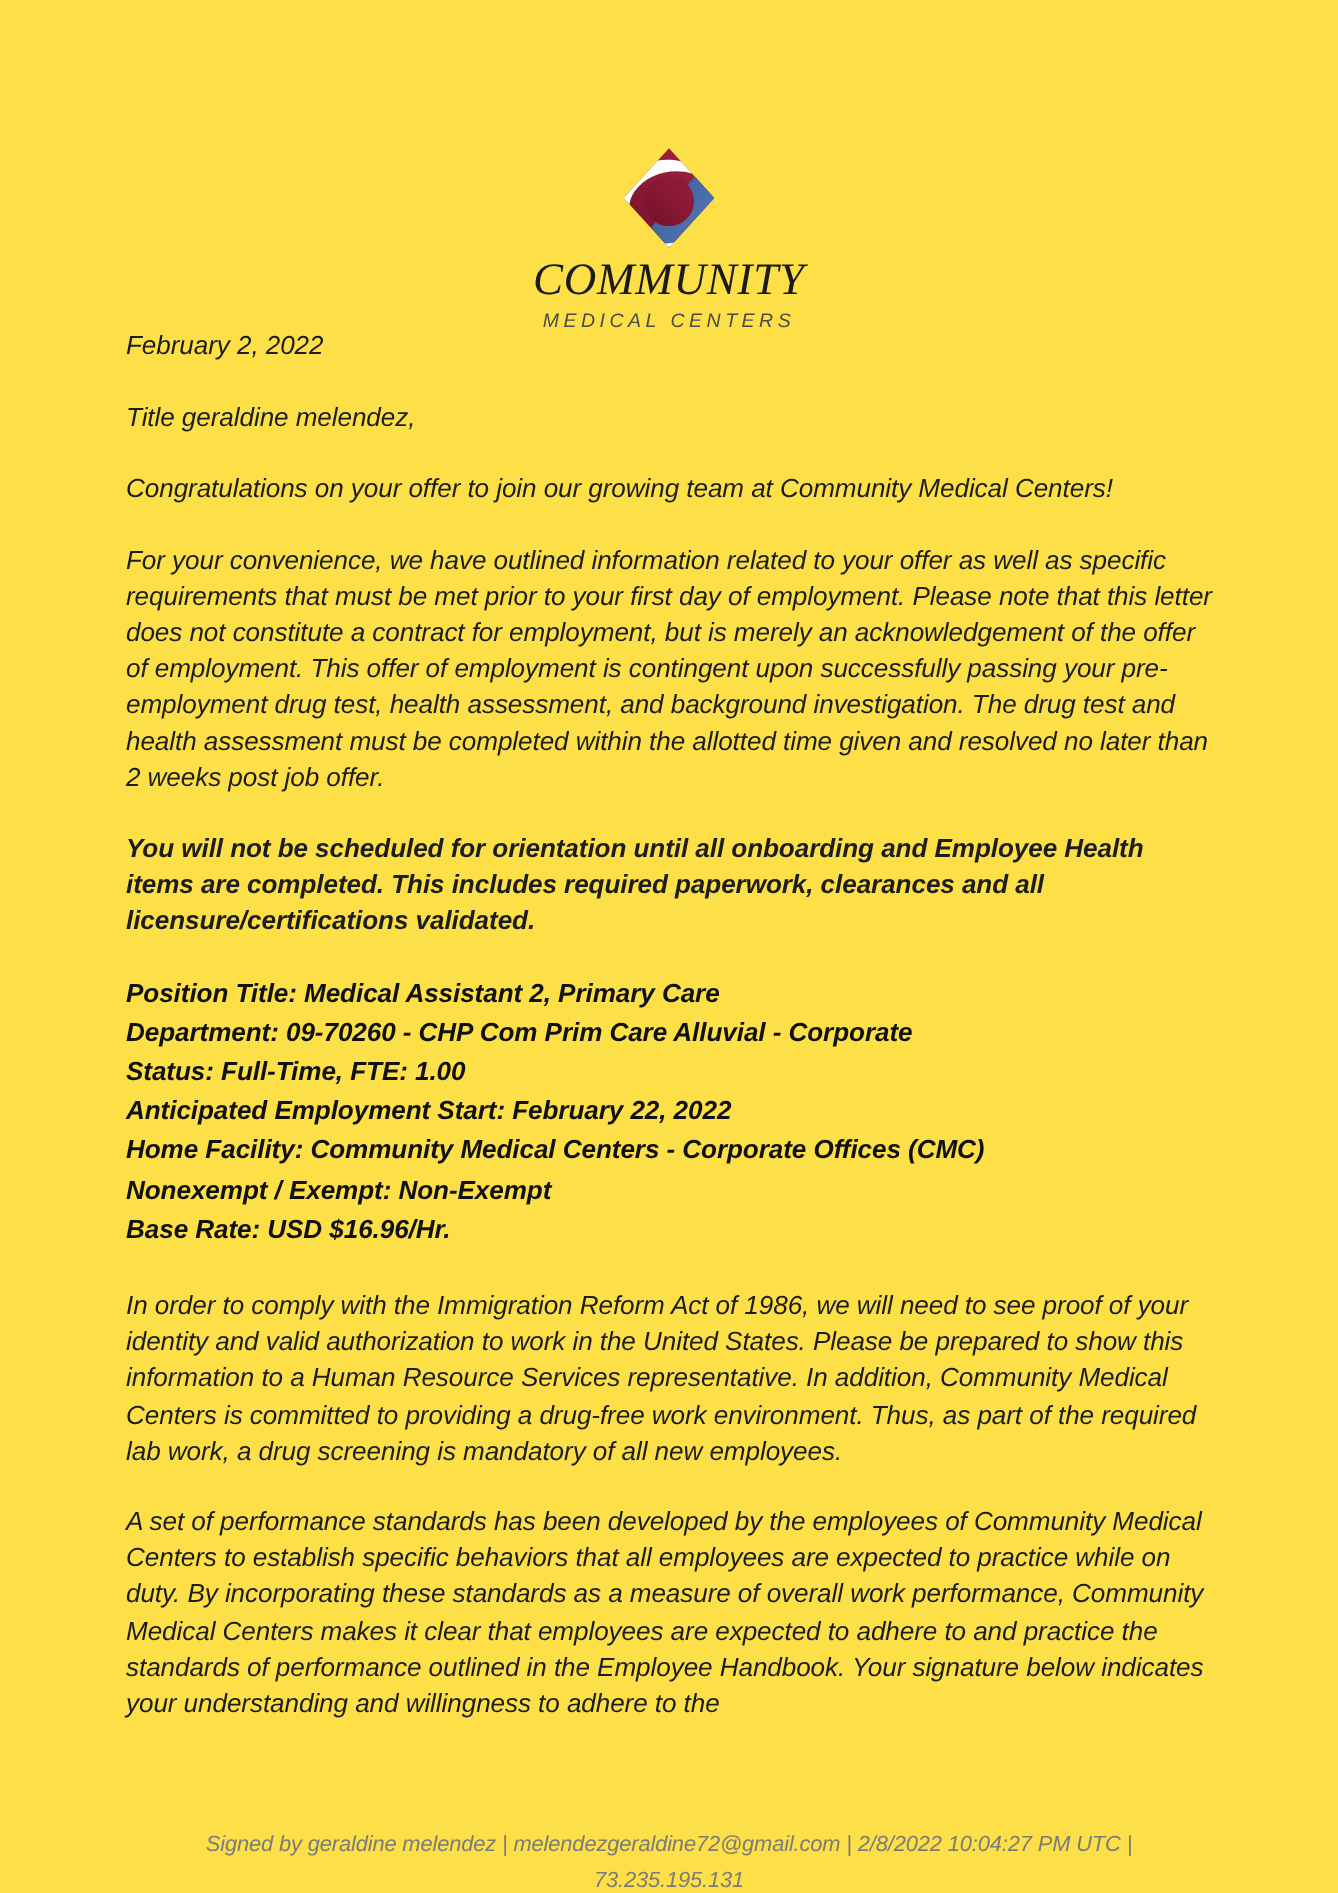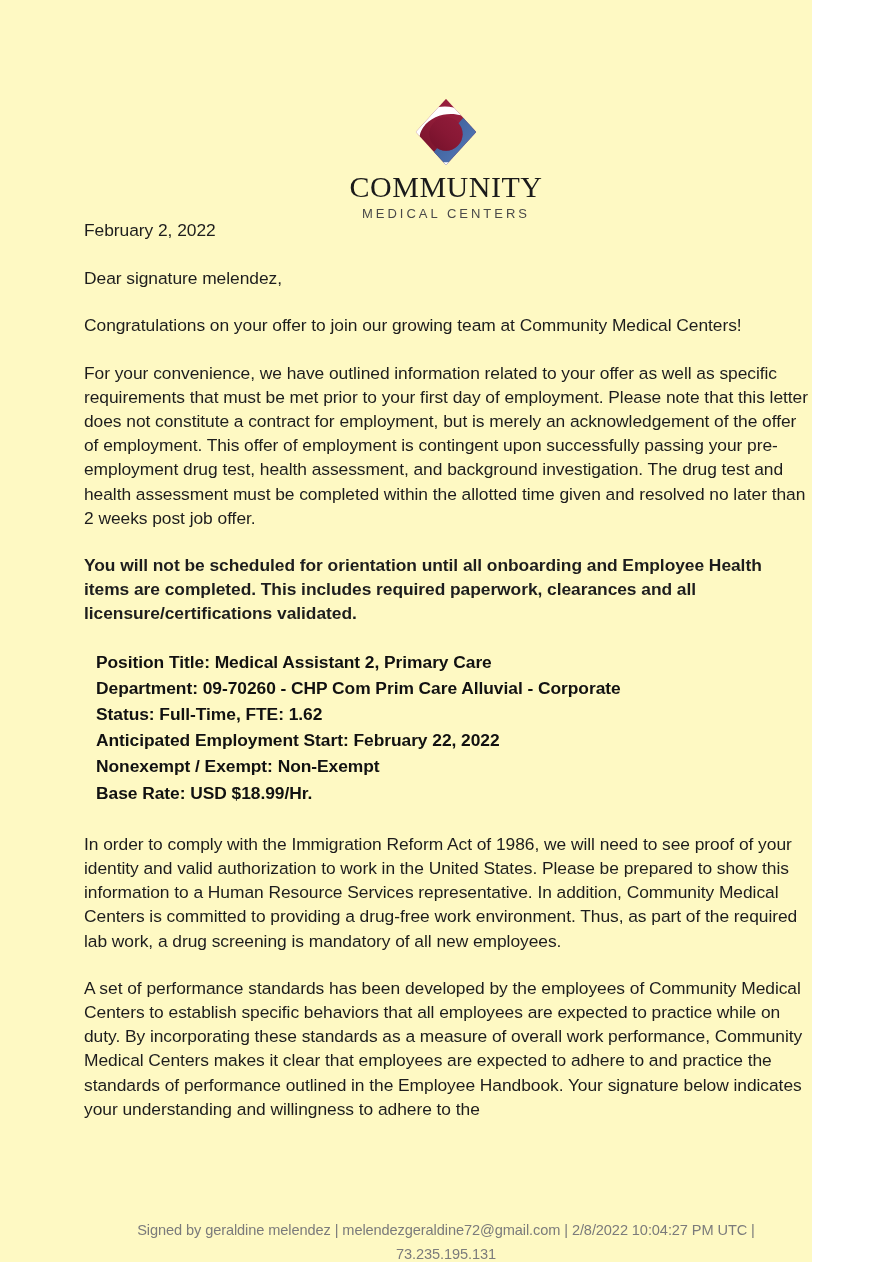--- a/index.html
+++ b/index.html
@@ -13,23 +13,24 @@
     width: 892px;
     height: 1262px;
     position: relative;
     font-family: "Liberation Sans", sans-serif;
     color: #1a1a1a;
     overflow: hidden;
   }
 
   .page {
     position: relative;
-    width: 812px;
+    width: 892px;
     height: 1262px;
-    background: #fef9c3;
+    background: #fde047;
+    font-style: italic;
   }
 
   
   .logo-block {
     position: absolute;
     top: 96px;
     left: 0;
     width: 892px;
     display: flex;
     flex-direction: column;
@@ -85,21 +86,21 @@
 
   .para-date {
     margin-bottom: 24px;
   }
 
   .para-bold {
     font-weight: bold;
   }
 
   .details-block {
-    margin: 0 0 26px 12px;
+    margin: 0 0 26px 0;
     padding: 0;
     list-style: none;
   }
 
   .details-line {
     font-size: 17.4px;
     line-height: 26.2px;
     font-weight: bold;
     color: #111111;
     letter-spacing: -0.05px;
@@ -158,35 +159,36 @@
     <div class="logo-wordmark">
       <span class="logo-word-main">COMMUNITY</span>
       <span class="logo-word-sub">MEDICAL CENTERS</span>
     </div>
   </div>
 
   <div class="doc-body">
 
     <p class="para para-date">February 2, 2022</p>
 
-    <p class="para">Dear signature melendez,</p>
+    <p class="para">Title geraldine melendez,</p>
 
     <p class="para">Congratulations on your offer to join our growing team at Community Medical Centers!</p>
 
     <p class="para">For your convenience, we have outlined information related to your offer as well as specific requirements that must be met prior to your first day of employment. Please note that this letter does not constitute a contract for employment, but is merely an acknowledgement of the offer of employment. This offer of employment is contingent upon successfully passing your pre-employment drug test, health assessment, and background investigation. The drug test and health assessment must be completed within the allotted time given and resolved no later than 2 weeks post job offer.</p>
 
     <p class="para para-bold">You will not be scheduled for orientation until all onboarding and Employee Health items are completed. This includes required paperwork, clearances and all licensure/certifications validated.</p>
 
     <ul class="details-block">
       <li class="details-line">Position Title: Medical Assistant 2, Primary Care</li>
       <li class="details-line">Department: 09-70260 - CHP Com Prim Care Alluvial - Corporate</li>
-      <li class="details-line">Status: Full-Time, FTE: 1.62</li>
+      <li class="details-line">Status: Full-Time, FTE: 1.00</li>
       <li class="details-line">Anticipated Employment Start: February 22, 2022</li>
+      <li class="details-line">Home Facility: Community Medical Centers - Corporate Offices (CMC)</li>
       <li class="details-line">Nonexempt / Exempt: Non-Exempt</li>
-      <li class="details-line">Base Rate: USD $18.99/Hr.</li>
+      <li class="details-line">Base Rate: USD $16.96/Hr.</li>
     </ul>
 
     <p class="para">In order to comply with the Immigration Reform Act of 1986, we will need to see proof of your identity and valid authorization to work in the United States. Please be prepared to show this information to a Human Resource Services representative. In addition, Community Medical Centers is committed to providing a drug-free work environment. Thus, as part of the required lab work, a drug screening is mandatory of all new employees.</p>
 
     <p class="para">A set of performance standards has been developed by the employees of Community Medical Centers to establish specific behaviors that all employees are expected to practice while on duty.  By incorporating these standards as a measure of overall work performance, Community Medical Centers makes it clear that employees are expected to adhere to and practice the standards of performance outlined in the Employee Handbook. Your signature below indicates your understanding and willingness to adhere to the</p>
 
   </div>
 
   <div class="doc-footer">
     <span>Signed by geraldine melendez | melendezgeraldine72@gmail.com | 2/8/2022 10:04:27 PM UTC |</span>

